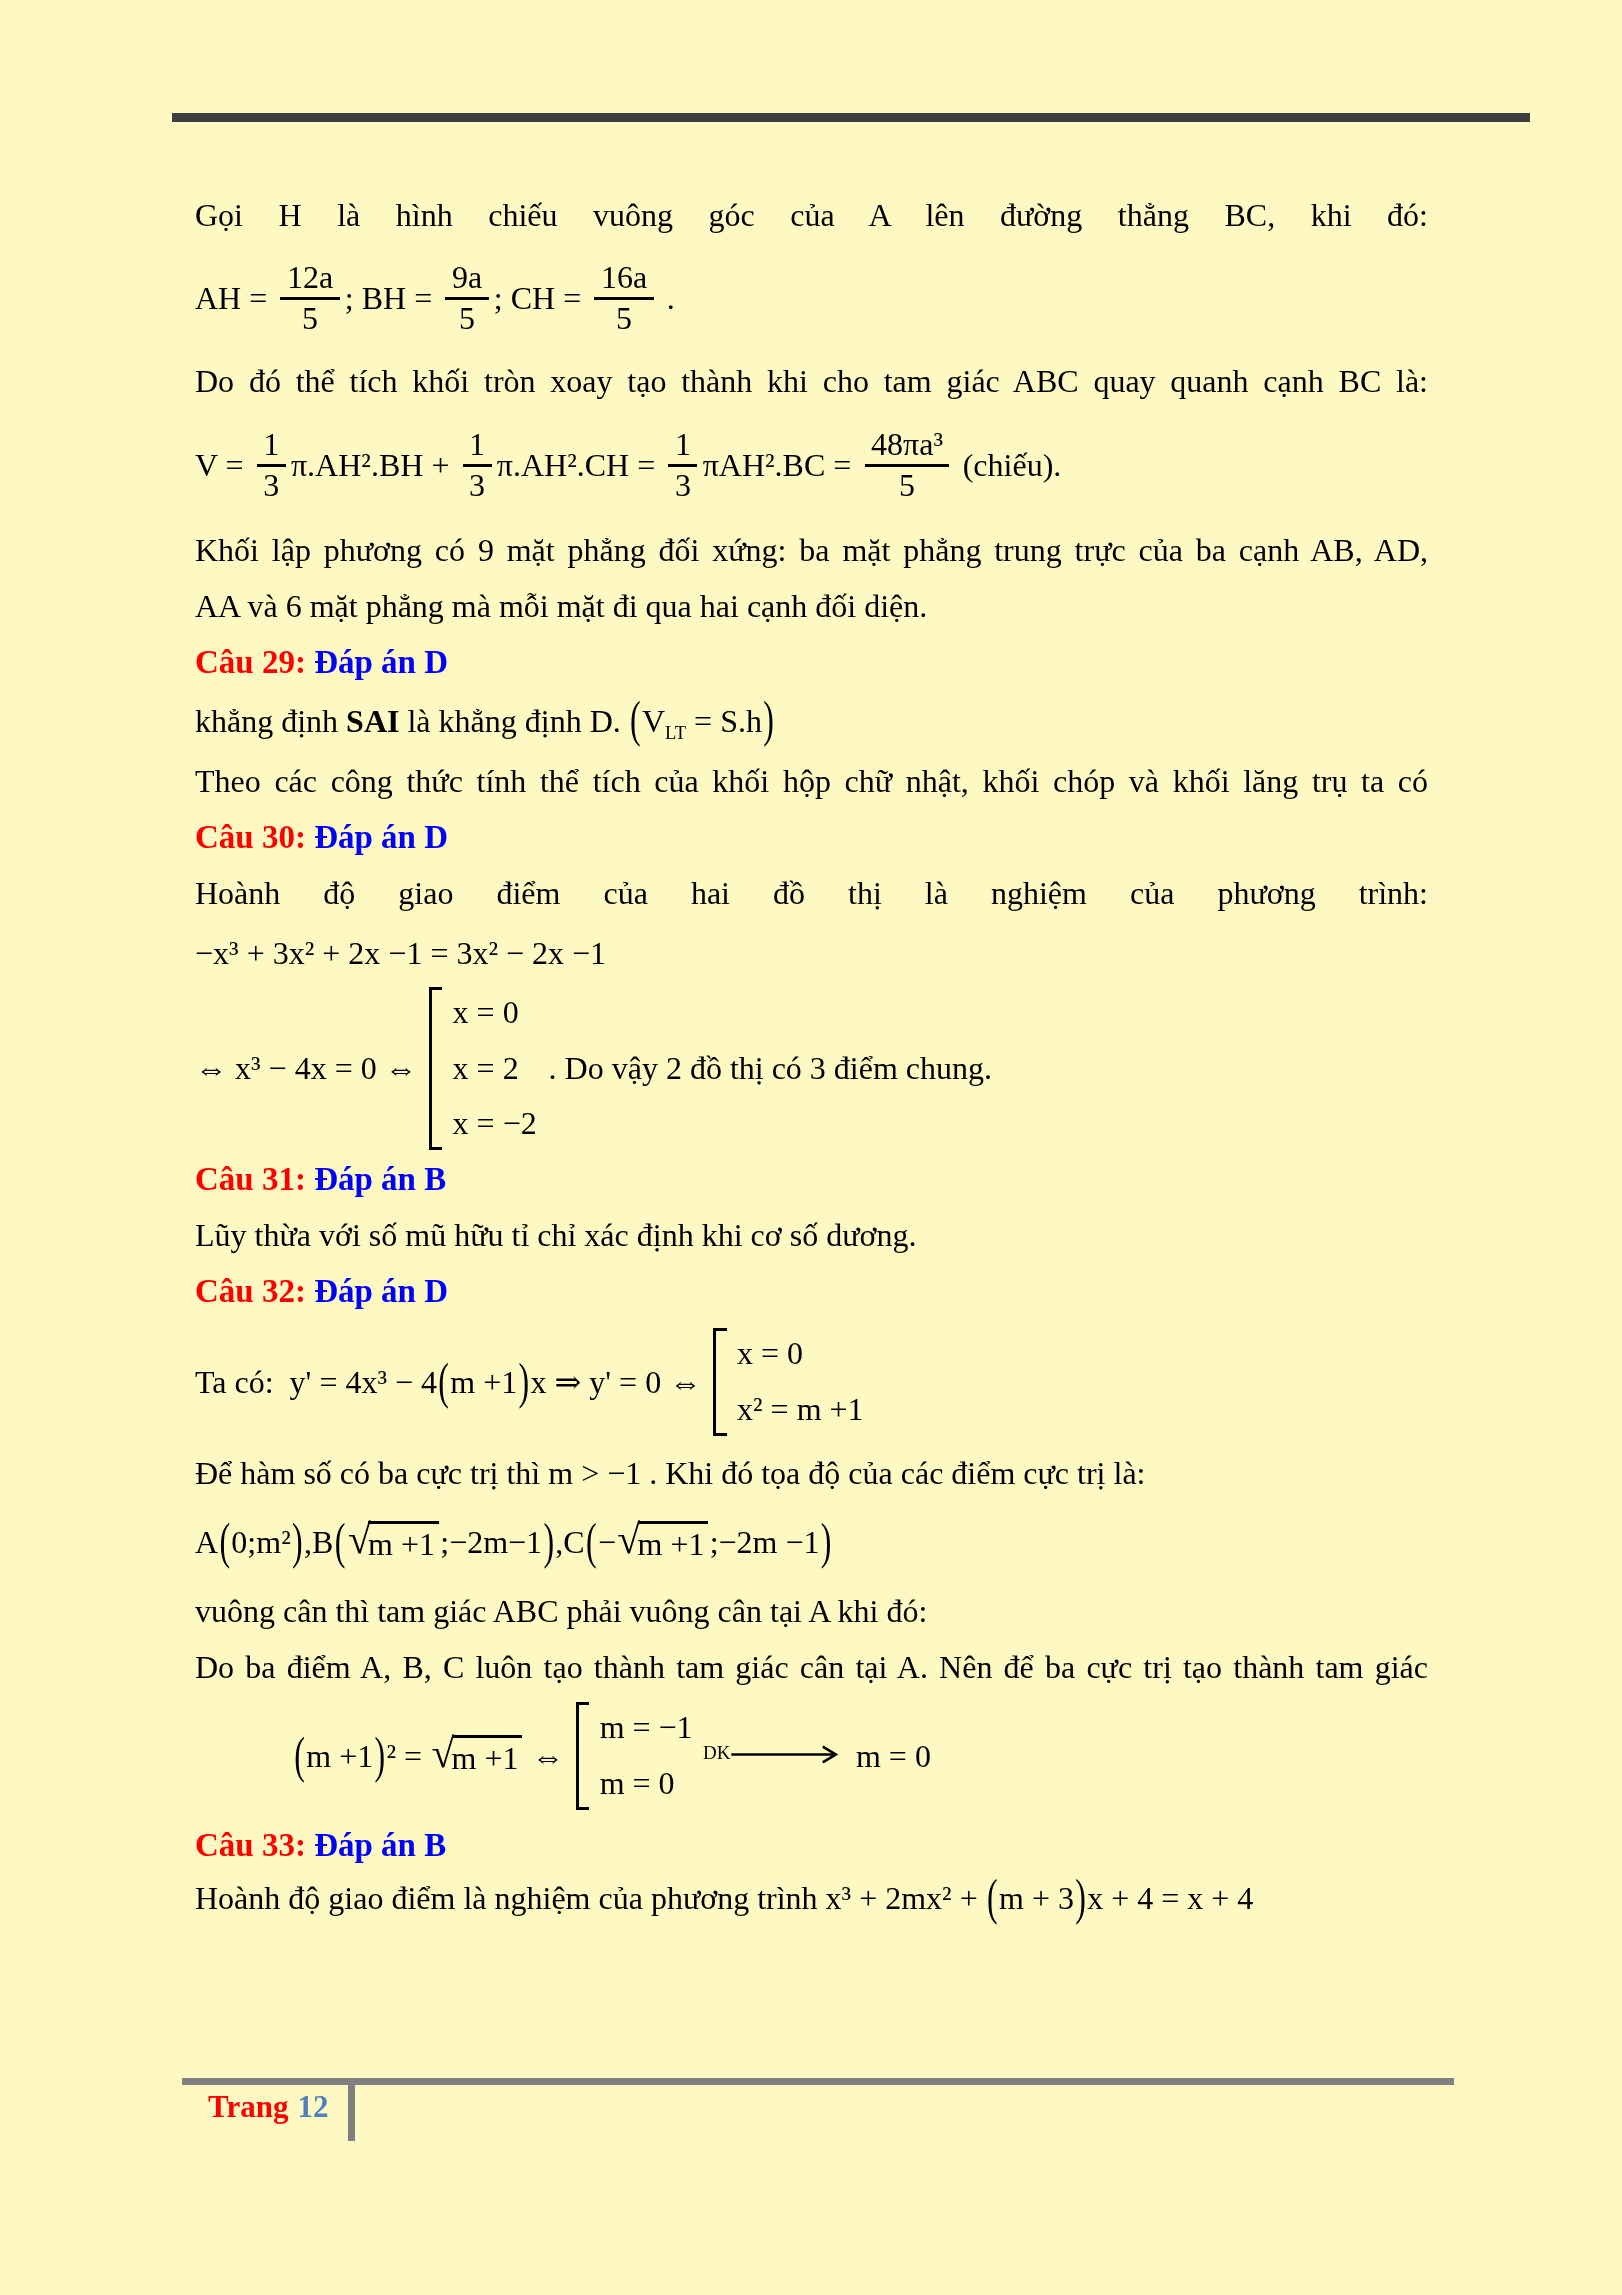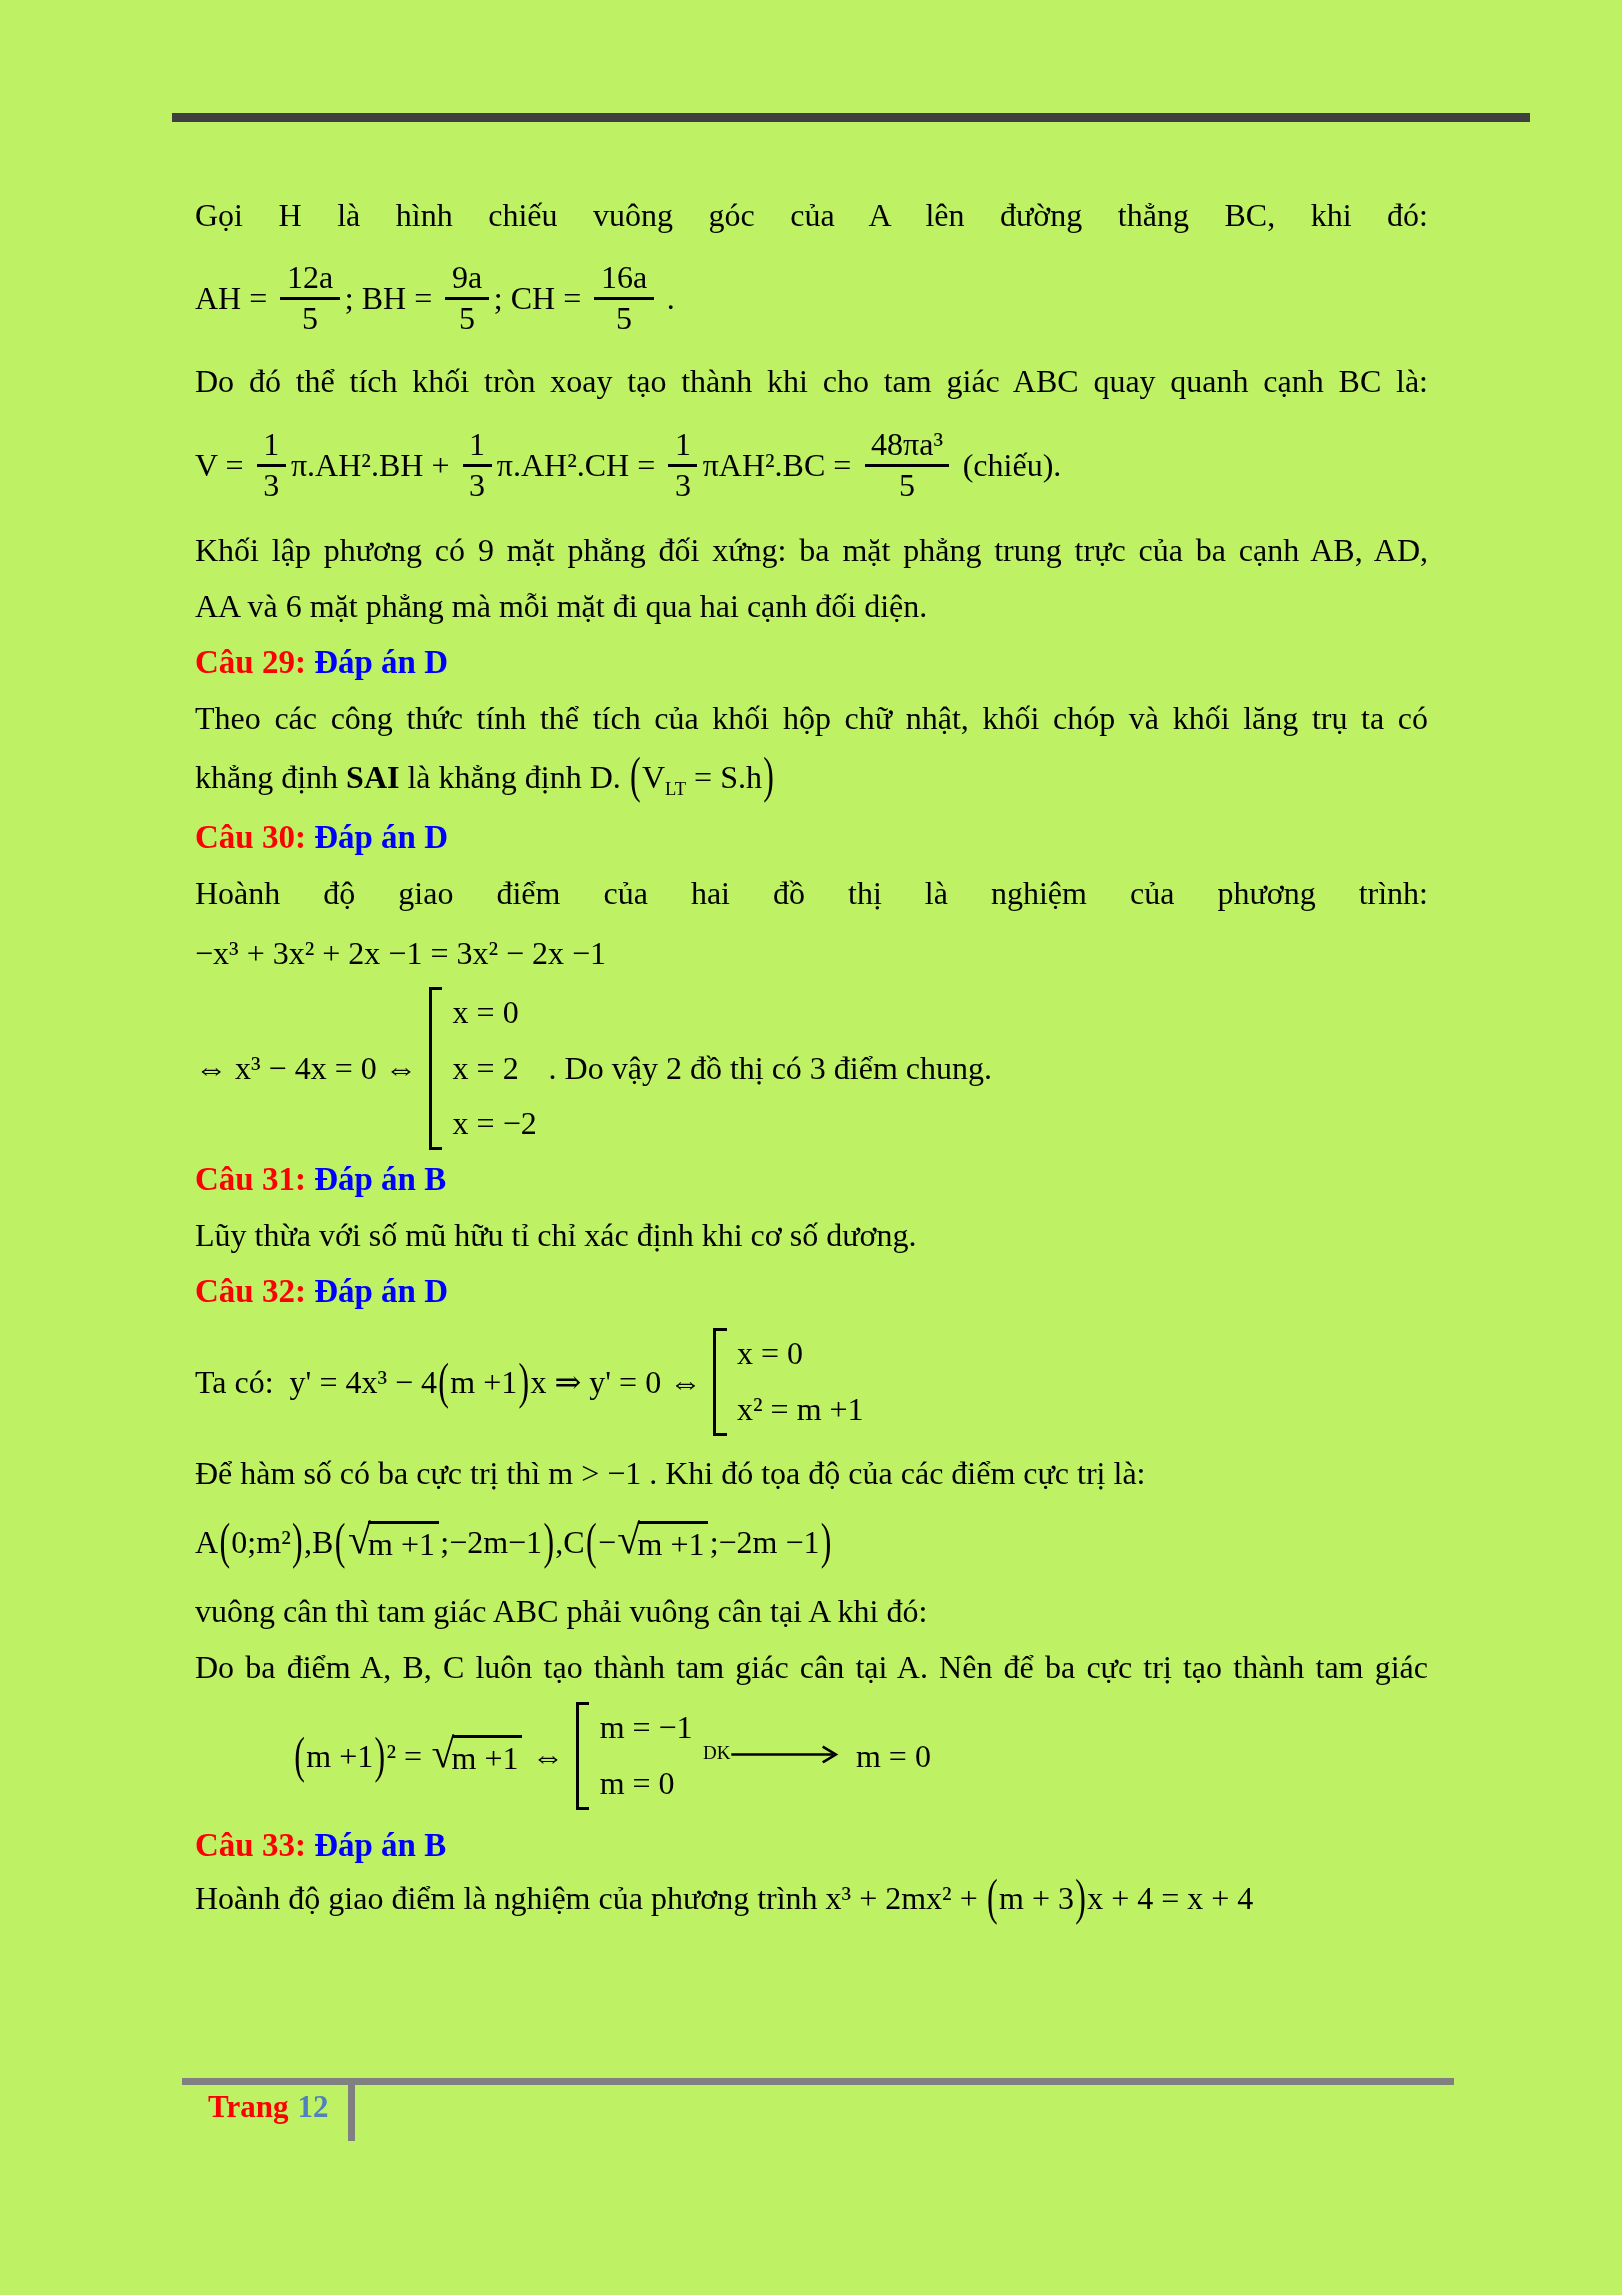--- a/index.html
+++ b/index.html
@@ -1,17 +1,17 @@
 <!DOCTYPE html>
 <html style="font-size:10.5px"><head>
 <meta charset="utf-8">
 <style>
   html,body{margin:0;padding:0;background:#e8e8e8;}
   .page{
-    position:relative;width:1623px;height:2295px;background:#bef264;
+    position:relative;width:1623px;height:2295px;background:#fef9c3;
     font-family:"Liberation Serif","DejaVu Serif",serif;color:#000;overflow:hidden;
   }
   .top-rule{position:absolute;left:172px;top:113px;width:1358px;height:8.5px;background:#3f3f3f;}
   .content{position:absolute;left:195px;top:187px;width:1233px;}
   .ln{font-size:32px;}
   .para{white-space:normal;}
   .just{text-align:justify;text-align-last:justify;}
   .heading{font-weight:bold;font-size:33px;}
   .fx{display:flex;align-items:center;}
   .fx .t{white-space:pre;}
@@ -89,22 +89,22 @@
         <span class="t">πAH².BC = </span>
         <span class="frac">
           <span class="n">48πa³</span>
           <span class="d">5</span>
         </span>
         <span class="t"> (chiếu).</span>
       </div>
       <div class="ln para just" style="height: 56px; line-height: 56px;"><span class="t">Khối lập phương có 9 mặt phẳng đối xứng: ba mặt phẳng trung trực của ba cạnh AB, AD,</span></div>
       <div class="ln para" style="height: 56px; line-height: 56px;"><span class="t">AA và 6 mặt phẳng mà mỗi mặt đi qua hai cạnh đối diện.</span></div>
       <div class="ln heading" style="height: 56px; line-height: 56px;"><span class="t" style="color: rgb(255, 0, 0);">Câu 29:</span><span class="t" style="color: rgb(0, 0, 255);"> Đáp án D</span></div>
+      <div class="ln para" style="height: 63px; line-height: 63px;"><span class="t">khẳng định </span><span class="t bold">SAI</span><span class="t"> là khẳng định D.  </span><span class="bp">(</span><span class="t">V</span><span class="sb">LT</span><span class="t"> = S.h</span><span class="bp">)</span></div>
       <div class="ln para just" style="height: 56px; line-height: 56px;"><span class="t">Theo các công thức tính thể tích của khối hộp chữ nhật, khối chóp và khối lăng  trụ ta có</span></div>
-      <div class="ln para" style="height: 63px; line-height: 63px;"><span class="t">khẳng định </span><span class="t bold">SAI</span><span class="t"> là khẳng định D.  </span><span class="bp">(</span><span class="t">V</span><span class="sb">LT</span><span class="t"> = S.h</span><span class="bp">)</span></div>
       <div class="ln heading" style="height: 56px; line-height: 56px;"><span class="t" style="color: rgb(255, 0, 0);">Câu 30:</span><span class="t" style="color: rgb(0, 0, 255);"> Đáp án D</span></div>
       <div class="ln para just" style="height: 56px; line-height: 56px;"><span class="t">Hoành độ giao điểm của hai đồ thị là nghiệm của phương trình:</span></div>
       <div class="ln fx" style="height: 65px;">
         <span class="t">−x³ + 3x² + 2x −1 = 3x² − 2x −1</span>
       </div>
       <div class="ln fx" style="height: 165px;">
         <span class="t">⇔ x³ − 4x = 0 ⇔ </span>
         <span class="cases">
           <span class="cbr"></span>
           <span class="crows">

